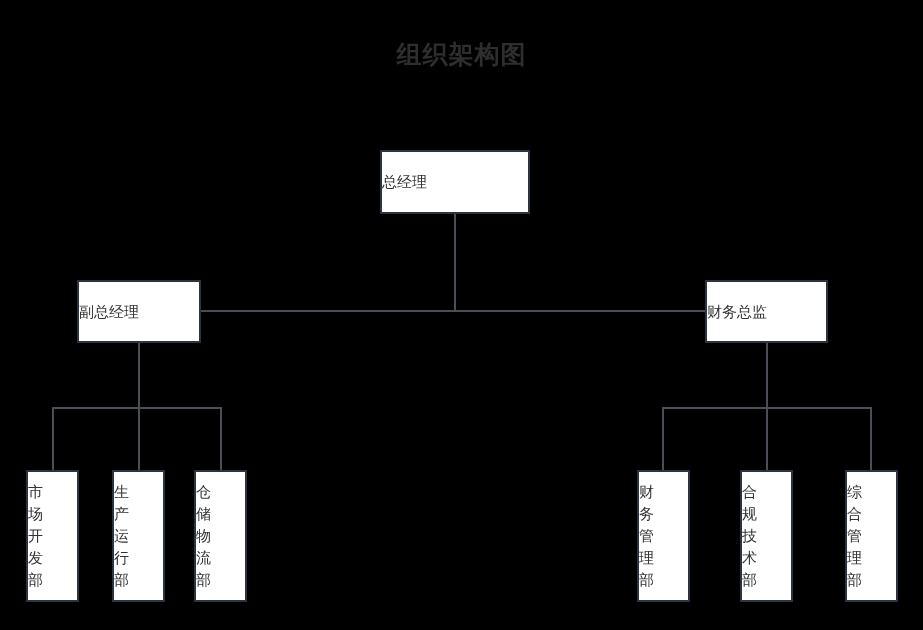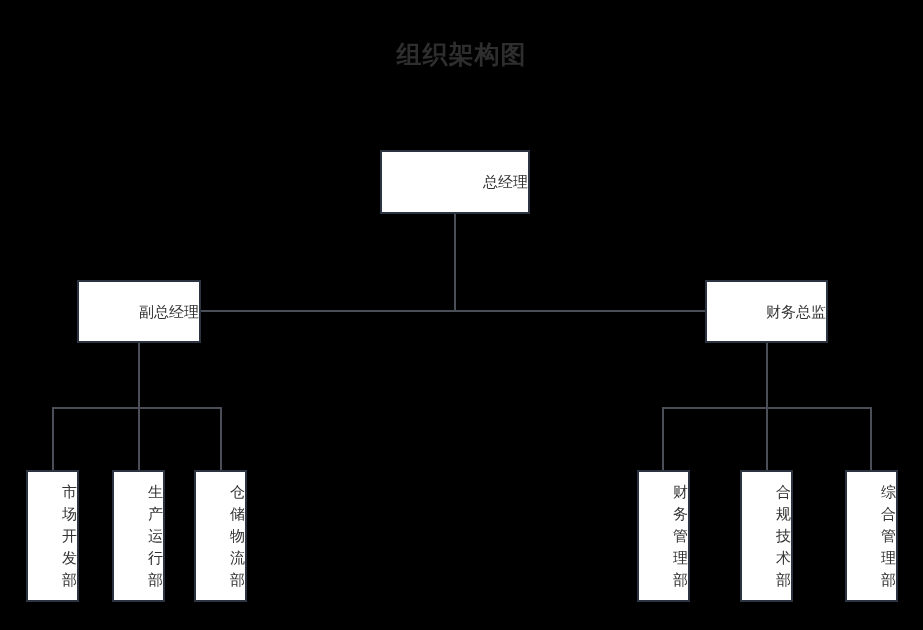--- a/index.html
+++ b/index.html
@@ -28,21 +28,21 @@
     line-height: 30px;
   }
   .node {
     position: absolute;
     box-sizing: border-box;
     background: #ffffff;
     border: 2px solid #2b3440;
     color: #333333;
     display: flex;
     align-items: center;
-    justify-content: flex-end;
+    justify-content: flex-start;
     text-align: center;
   }
   .node .label {
     font-size: 15px;
     line-height: 20px;
     color: #333333;
     white-space: pre;
   }
   .node.vertical .label {
     font-size: 15px;

